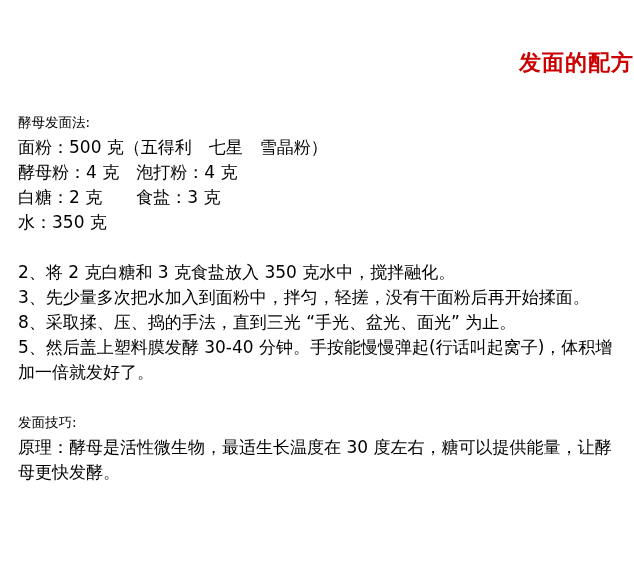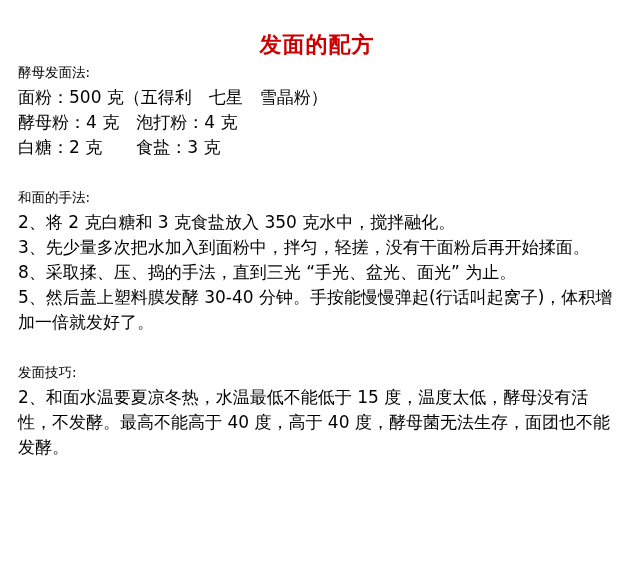--- a/index.html
+++ b/index.html
@@ -14,32 +14,33 @@
     color: #000000;
     overflow: hidden;
   }
   .page {
     position: relative;
     width: 634px;
     height: 566px;
     box-sizing: border-box;
   }
   .doc-title {
-    text-align: center;
+    text-align: right;
     color: #cc0000;
     font-size: 22px;
     font-weight: bold;
     letter-spacing: 1px;
     margin: 0;
-    padding-top: 30px;
+    padding-top: 48px;
     padding-bottom: 0;
     font-family: "DejaVu Serif", "Liberation Serif", serif;
   }
   .body-wrap {
     padding: 0 18px 0 18px;
+    margin-top: 32px;
   }
   .section {
     margin-bottom: 0;
   }
   .line {
     font-size: 17px;
     line-height: 25px;
     white-space: pre-wrap;
     word-break: break-all;
   }
@@ -58,33 +59,33 @@
 
   <h1 class="doc-title" style="color: rgb(204, 0, 0);">发面的配方</h1>
 
   <div class="body-wrap">
 
     <div class="section">
       <div class="section-heading">酵母发面法:</div>
       <div class="line">面粉：500 克（五得利　七星　雪晶粉）</div>
       <div class="line">酵母粉：4 克　泡打粉：4 克</div>
       <div class="line">白糖：2 克　　食盐：3 克</div>
+      <div class="line">水：350 克</div>
     </div>
 
     <div class="spacer"></div>
 
     <div class="section">
-      <div class="section-heading">和面的手法:</div>
       <div class="line">2、将 2 克白糖和 3 克食盐放入 350 克水中，搅拌融化。</div>
       <div class="line">3、先少量多次把水加入到面粉中，拌匀，轻搓，没有干面粉后再开始揉面。</div>
       <div class="line">8、采取揉、压、捣的手法，直到三光 “手光、盆光、面光” 为止。</div>
       <div class="line">5、然后盖上塑料膜发酵 30-40 分钟。手按能慢慢弹起(行话叫起窝子)，体积增加一倍就发好了。</div>
     </div>
 
     <div class="spacer"></div>
 
     <div class="section">
       <div class="section-heading">发面技巧:</div>
-      <div class="line">2、和面水温要夏凉冬热，水温最低不能低于 15 度，温度太低，酵母没有活性，不发酵。最高不能高于 40 度，高于 40 度，酵母菌无法生存，面团也不能发酵。</div>
+      <div class="line">原理：酵母是活性微生物，最适生长温度在 30 度左右，糖可以提供能量，让酵母更快发酵。</div>
     </div>
 
   </div>
 </div>
 
 </body></html>

